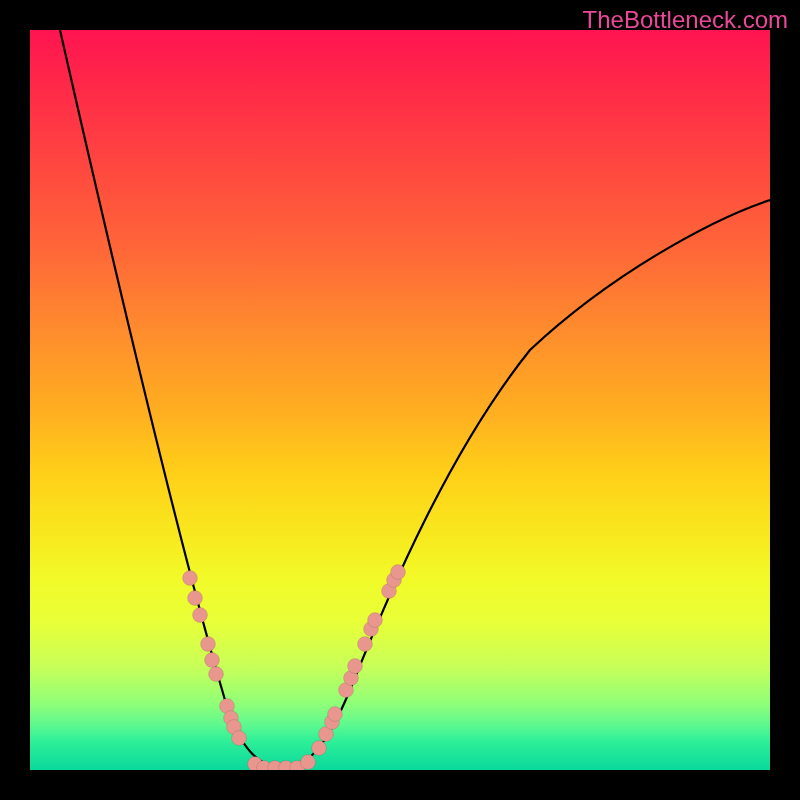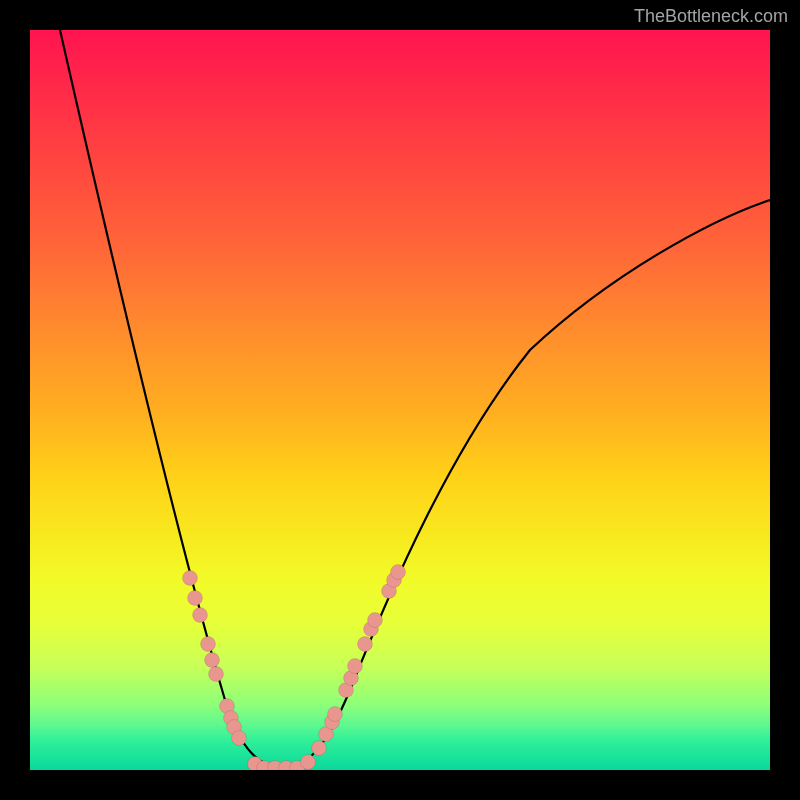--- a/index.html
+++ b/index.html
@@ -3,23 +3,23 @@
   <meta charset="utf-8">
   <style>
     * { margin: 0; padding: 0; box-sizing: border-box; }
     html, body { width: 800px; height: 800px; overflow: hidden; }
     body { background: #000; position: relative; }
     .watermark {
       position: absolute;
       top: 6px;
       right: 12px;
       font-family: Arial, sans-serif;
-      font-size: 18px;
+      font-size: 24px;
       font-weight: 500;
-      color: #a3a3a3;
+      color: #ec4899;
       z-index: 10;
     }
     .plot-area {
       position: absolute;
       left: 30px;
       top: 30px;
       width: 740px;
       height: 740px;
       background: linear-gradient(to bottom,
         #ff1450 0%,

